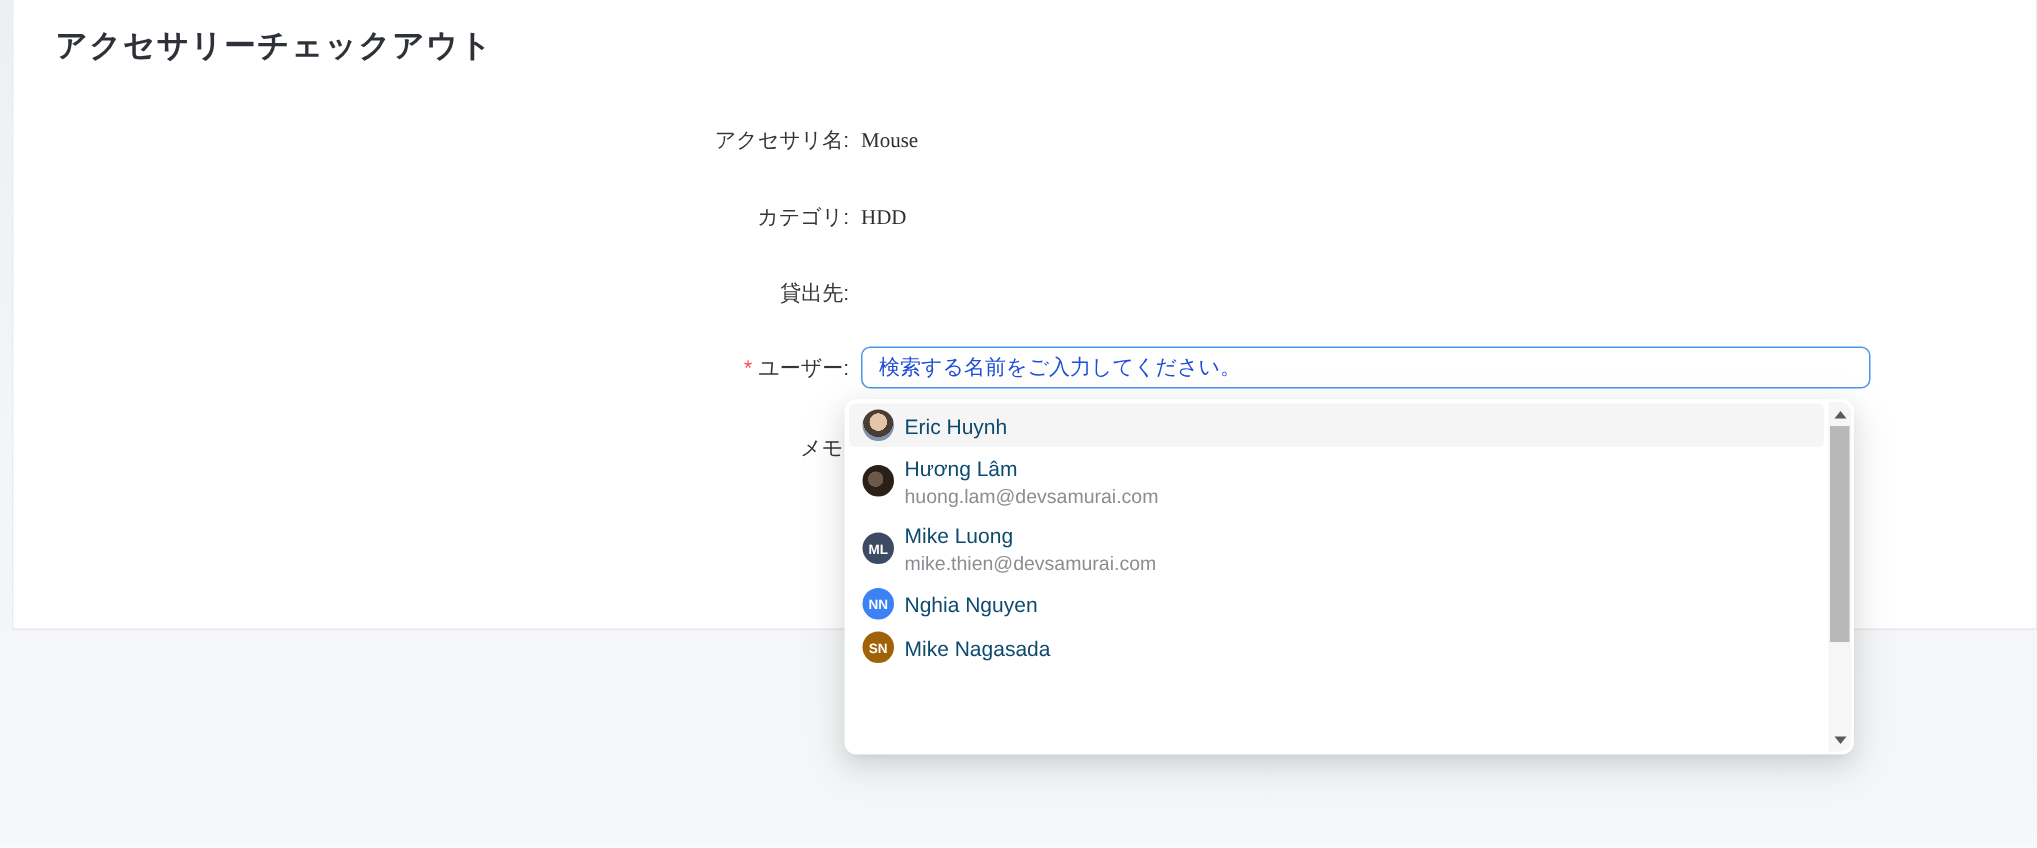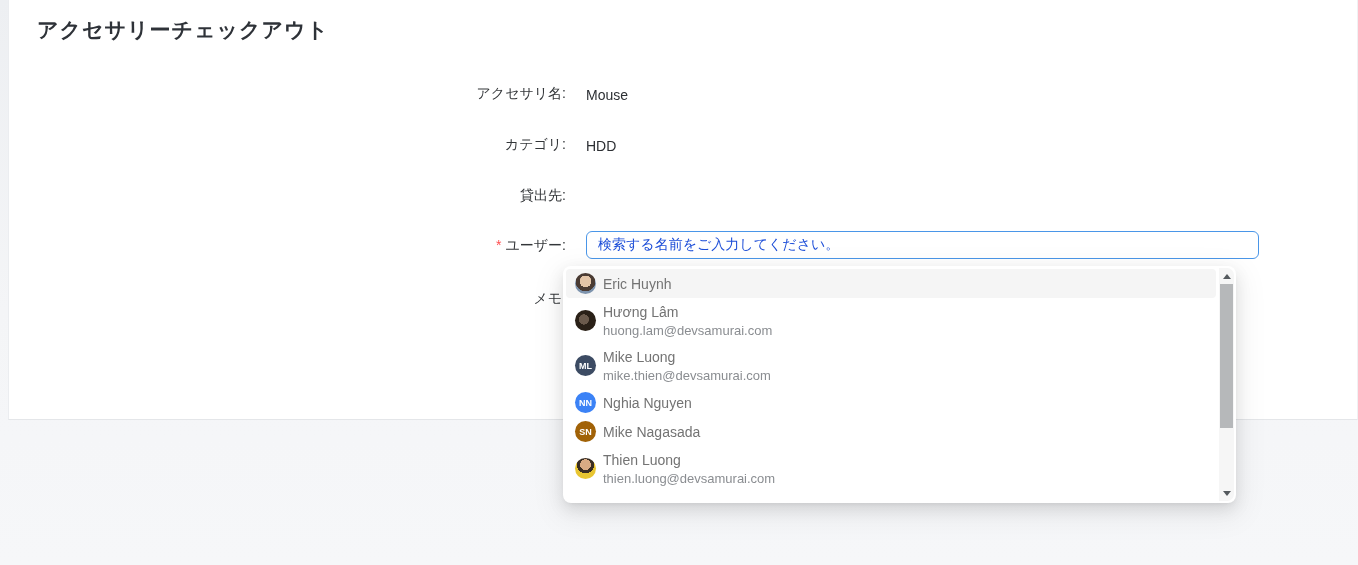--- a/index.html
+++ b/index.html
@@ -19,21 +19,21 @@
   .page-title {
     position:absolute; left:28px; top:16px;
     font-size:21px; color:#2e3238; letter-spacing:1px;
   }
   
   .row { position:absolute; left:0; right:0; display:flex; align-items:flex-start; }
   .row-label {
     width:557px; text-align:right; font-size:14px; color:#333639; white-space:nowrap;
   }
   .req { color:#ff4d4f; margin-right:4px; font-size:14px; }
-  .control { margin-left:20px; }
+  .control { margin-left:8px;font-family:Liberation Serif, serif; }
   .plain-value { font-size:14px; color:#2c2f33; line-height:20px; }
 
   
   .segmented {
     display:inline-flex; background:#f2f2f2; border-radius:3px; padding:2px;
     height:28px; align-items:stretch;
   }
   .segment {
     display:flex; align-items:center; justify-content:center;
     font-size:14px; padding:0 14px; border-radius:2px; cursor:pointer;
@@ -62,21 +62,21 @@
   .option {
     display:flex; align-items:center; padding:4px 9px; border-radius:4px; cursor:pointer;
   }
   .option.active { background:#f5f5f5; }
   .avatar {
     width:21px; height:21px; border-radius:50%; flex:0 0 21px;
     margin-right:7px; display:flex; align-items:center; justify-content:center;
     color:#fff; font-size:9px; font-weight:bold; letter-spacing:0; overflow:hidden;
   }
   .opt-text { display:flex; flex-direction:column; }
-  .opt-name { font-size:14px; color:#737373; line-height:20px; }
+  .opt-name { font-size:14px; color:#0c4a6e; line-height:20px; }
   .opt-email { font-size:13px; color:#8a8d91; line-height:17px; }
 
   
   .scrollbar {
     position:absolute; top:2px; bottom:2px; right:2px; width:15px;
     background:#f6f6f6; border-radius:0 7px 7px 0;
   }
   .sb-arrow { position:absolute; left:0; width:15px; height:16px; display:flex; align-items:center; justify-content:center; }
   .sb-arrow.up { top:0; }
   .sb-arrow.down { bottom:0; }
@@ -148,27 +148,20 @@
     </span>
   </div>
 
   <div class="option">
     <span class="avatar" style="background: #a16207;">SN</span>
     <span class="opt-text">
       <span class="opt-name">Mike Nagasada</span>
     </span>
   </div>
 
-  <div class="option">
-    <span class="avatar" style="background: radial-gradient(circle at 50% 32%, rgb(217, 171, 132) 0px, rgb(217, 171, 132) 30%, rgb(58, 45, 34) 31%, rgb(58, 45, 34) 48%, rgb(232, 197, 49) 49%);"></span>
-    <span class="opt-text">
-      <span class="opt-name">Thien Luong</span>
-      <span class="opt-email">thien.luong@devsamurai.com</span>
-    </span>
-  </div>
 
   <div class="scrollbar">
     <div class="sb-arrow up">
         <span class="tri-up"></span>
       </div>
     <div class="sb-thumb"></div>
     <div class="sb-arrow down">
         <span class="tri-down"></span>
       </div>
   </div>

